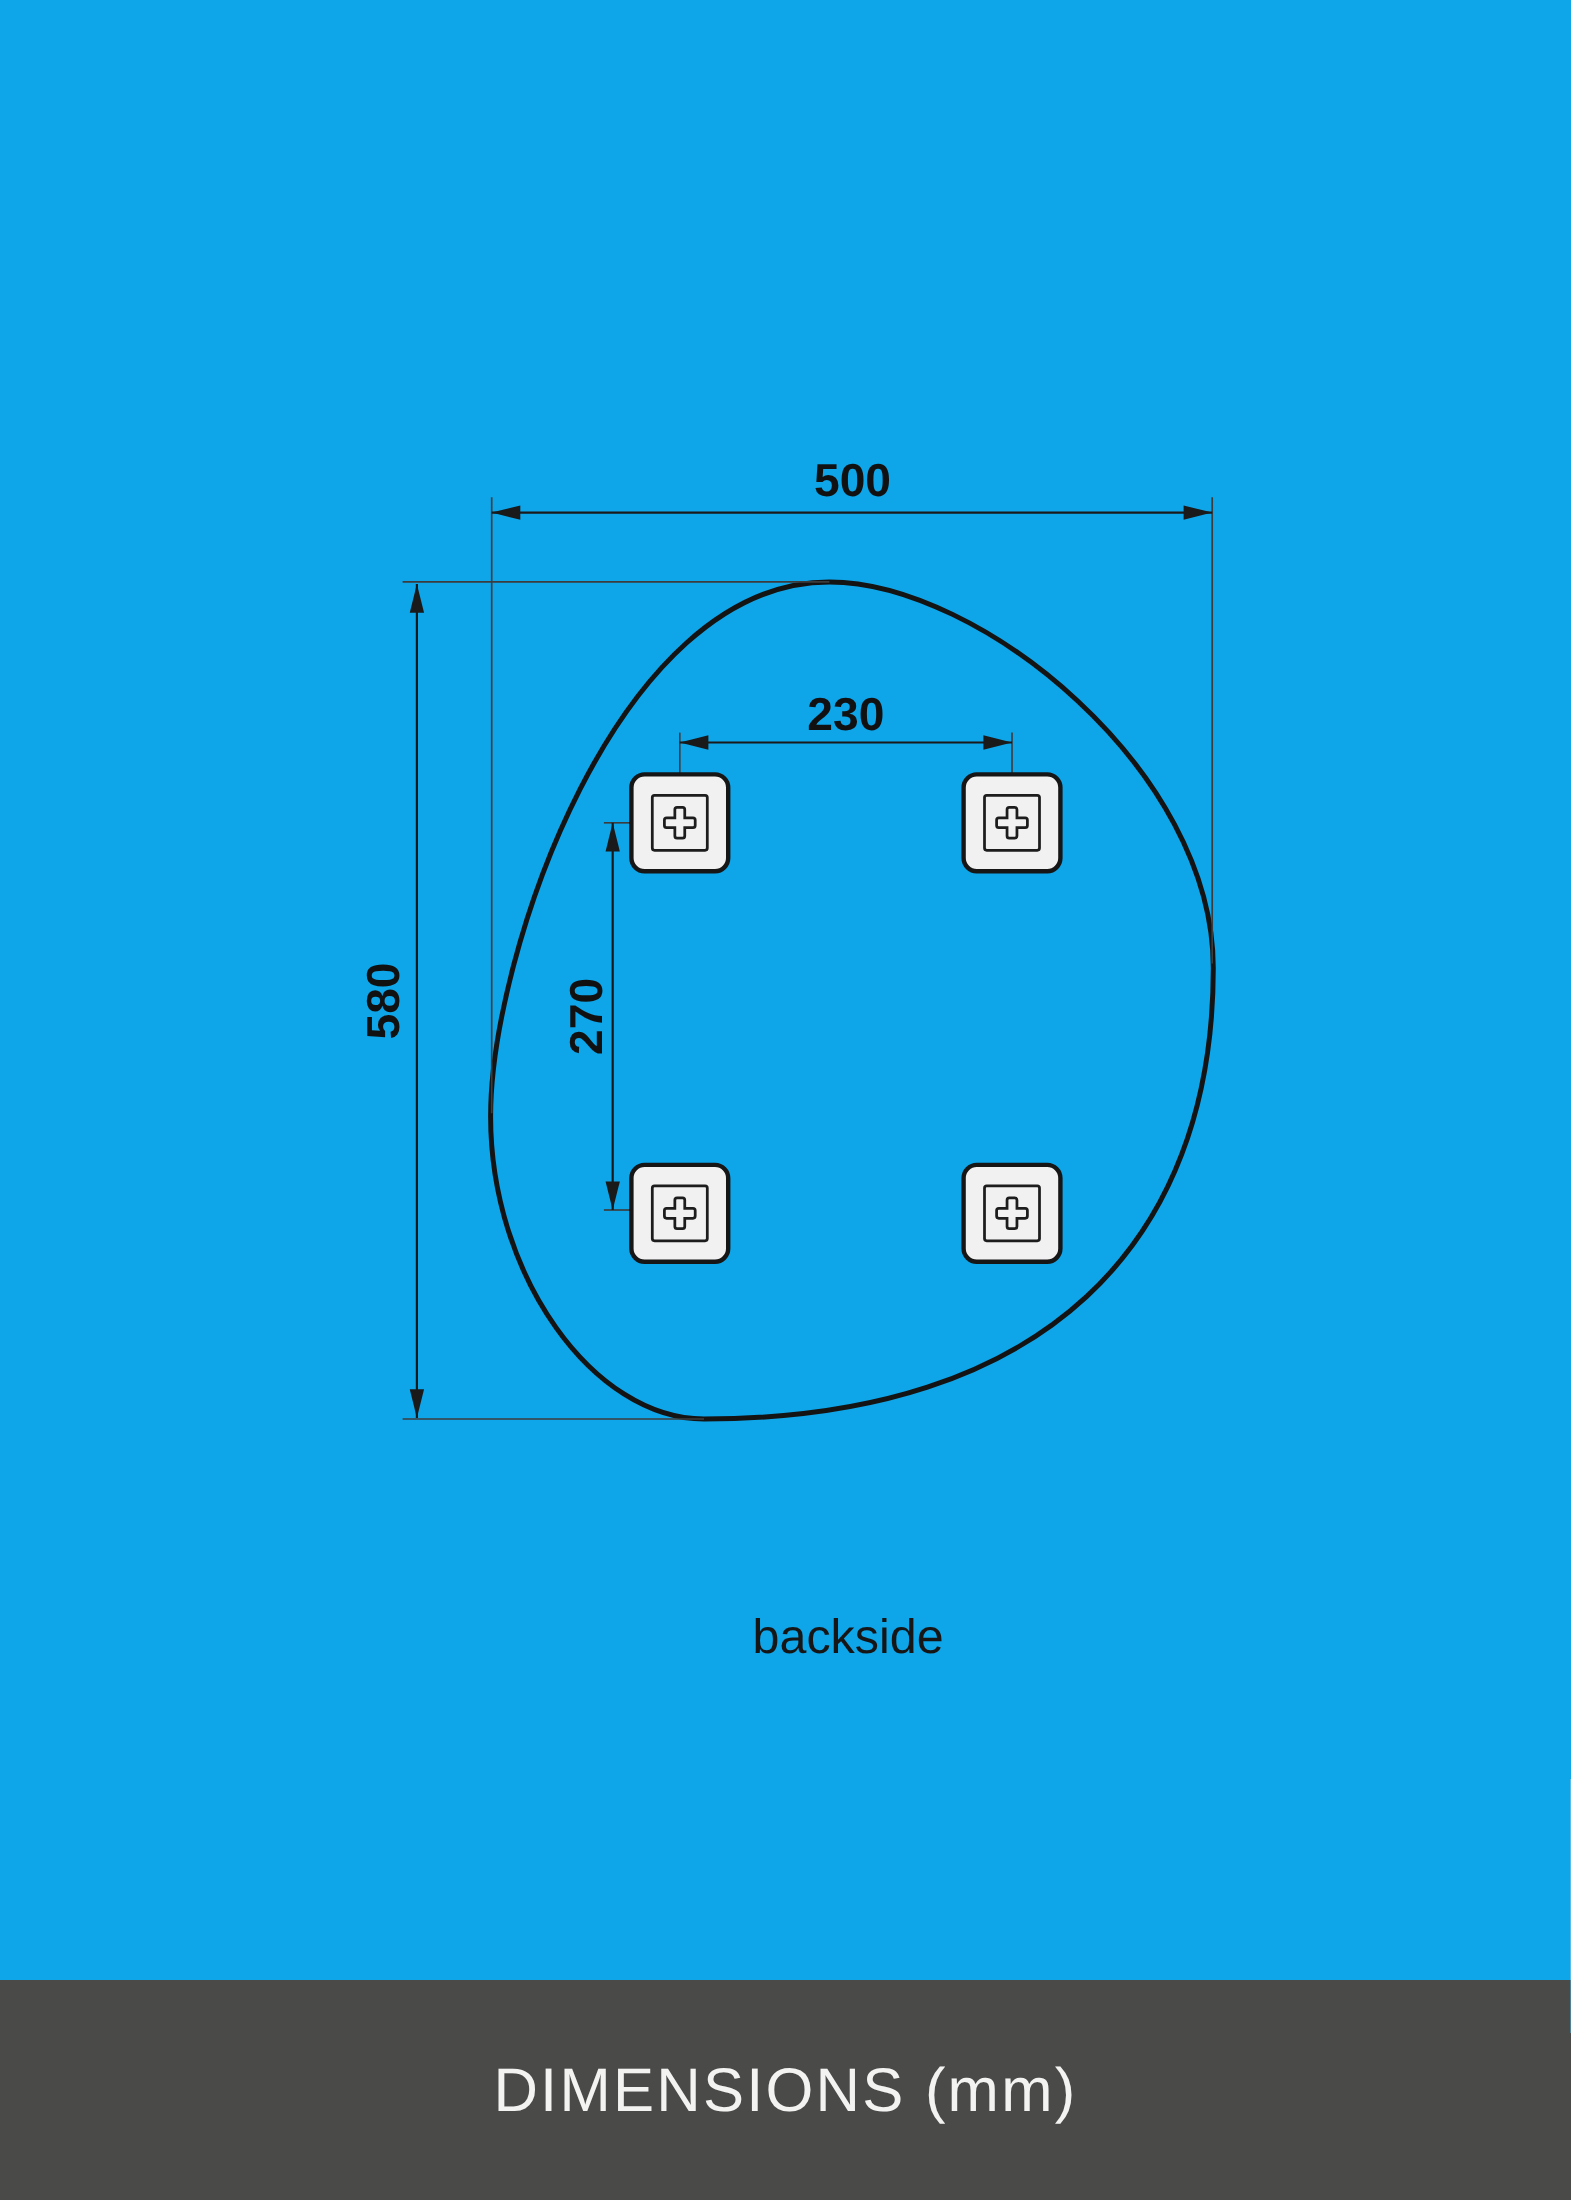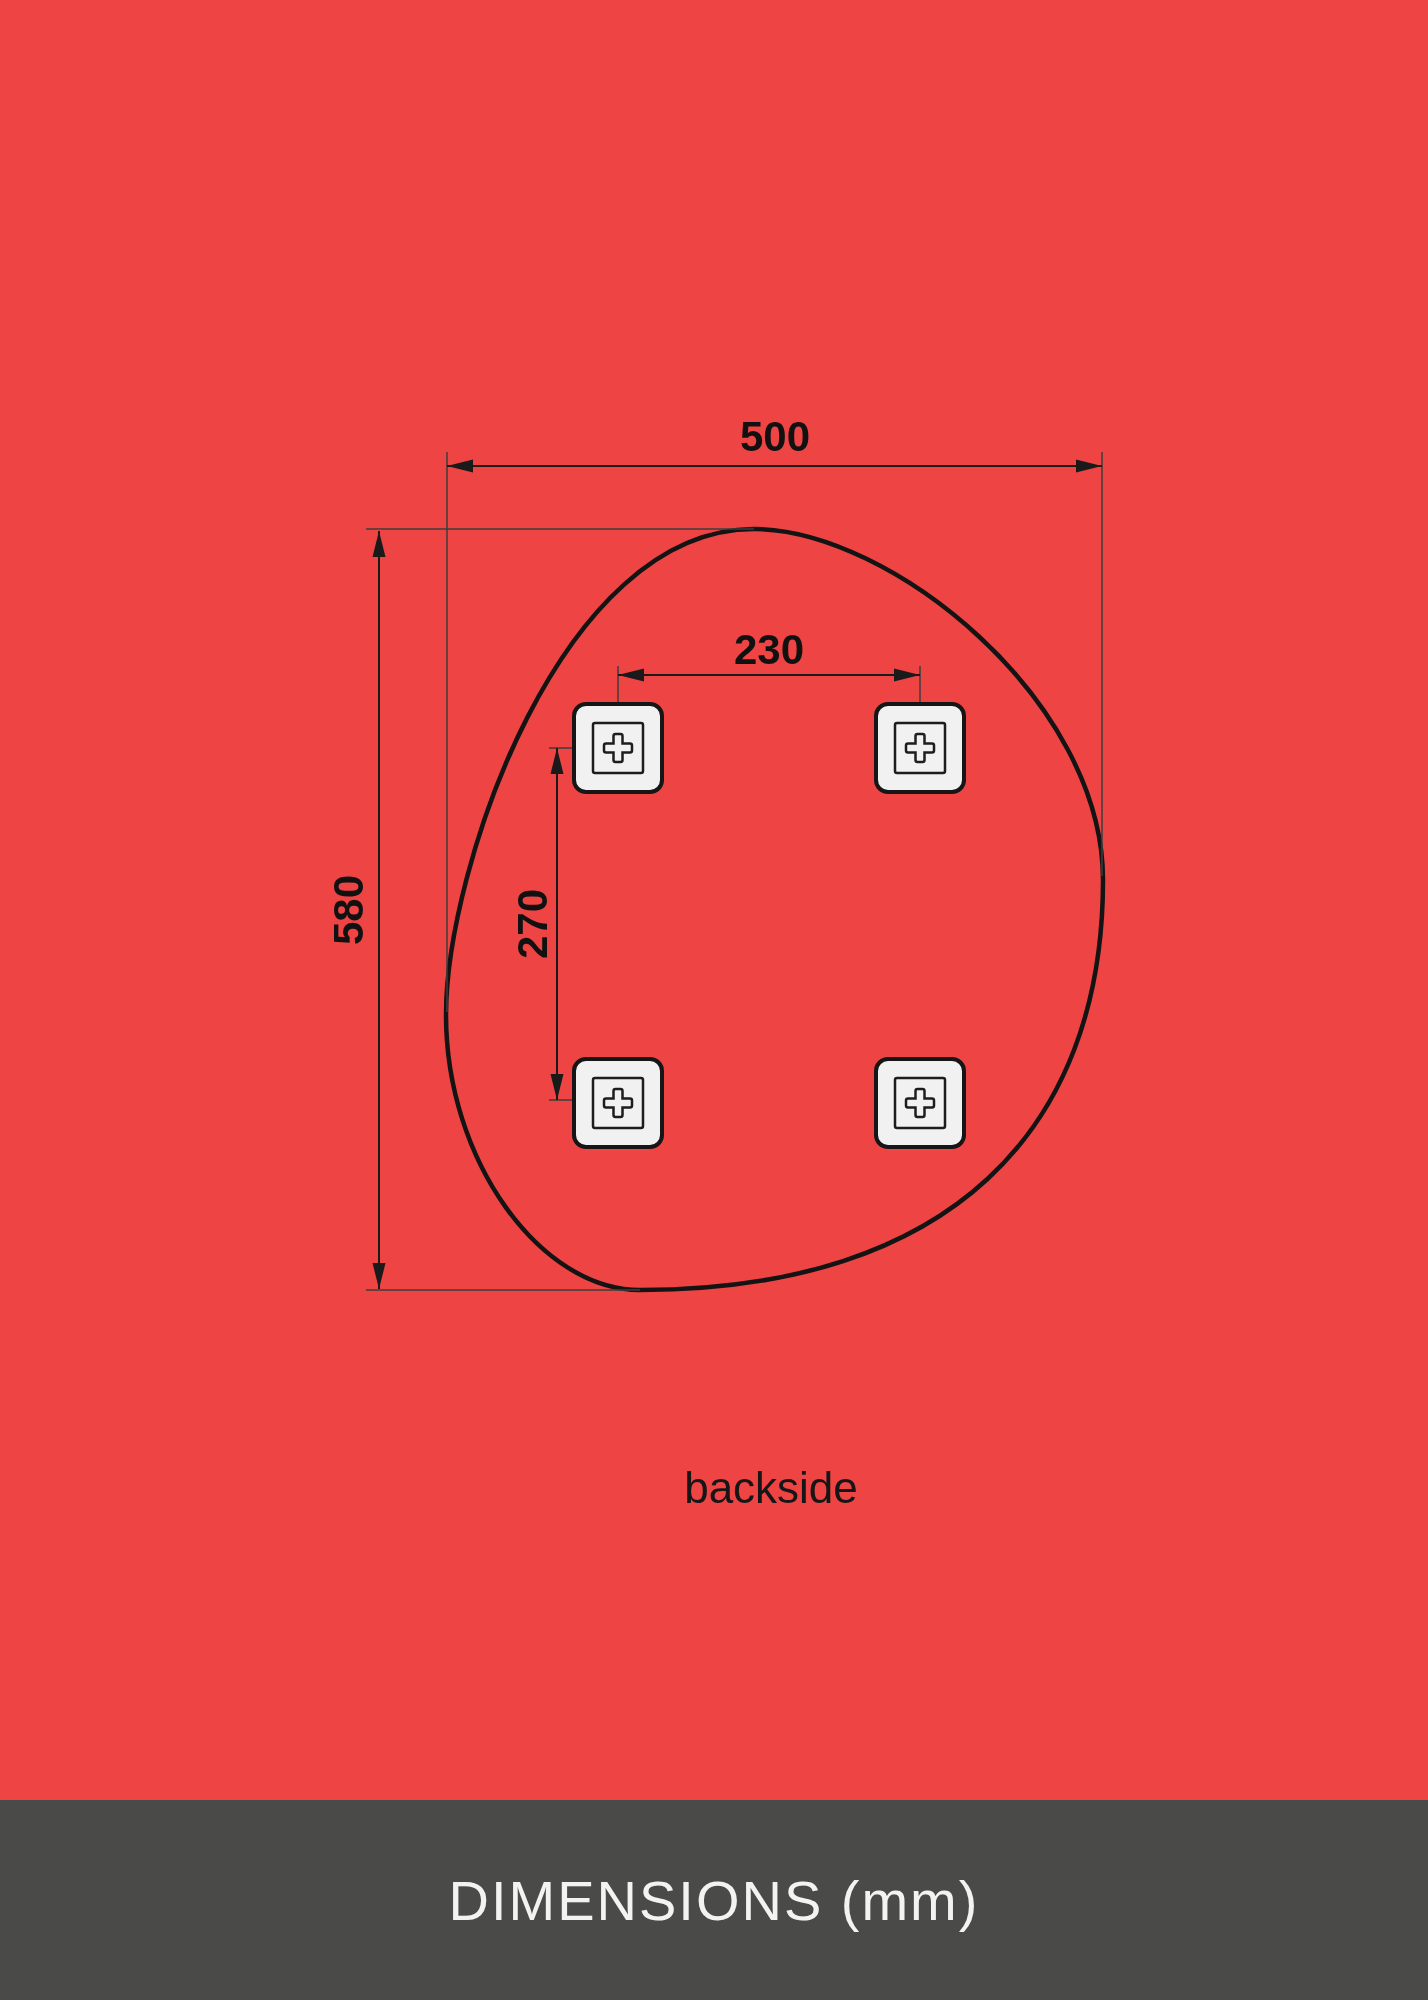--- a/index.html
+++ b/index.html
@@ -4,21 +4,21 @@
 <style>
   html, body {
     margin: 0;
     padding: 0;
     background: #e9e9e9;
   }
   .page {
     position: relative;
     width: 1428px;
     height: 2000px;
-    background: #ef4444;
+    background: #0ea5e9;
     font-family: "Liberation Sans", sans-serif;
     overflow: hidden;
   }
   svg { display: block; }
   .blob {
     fill: none;
     stroke: #141414;
     stroke-width: 4.5;
   }
   .ext-line {

